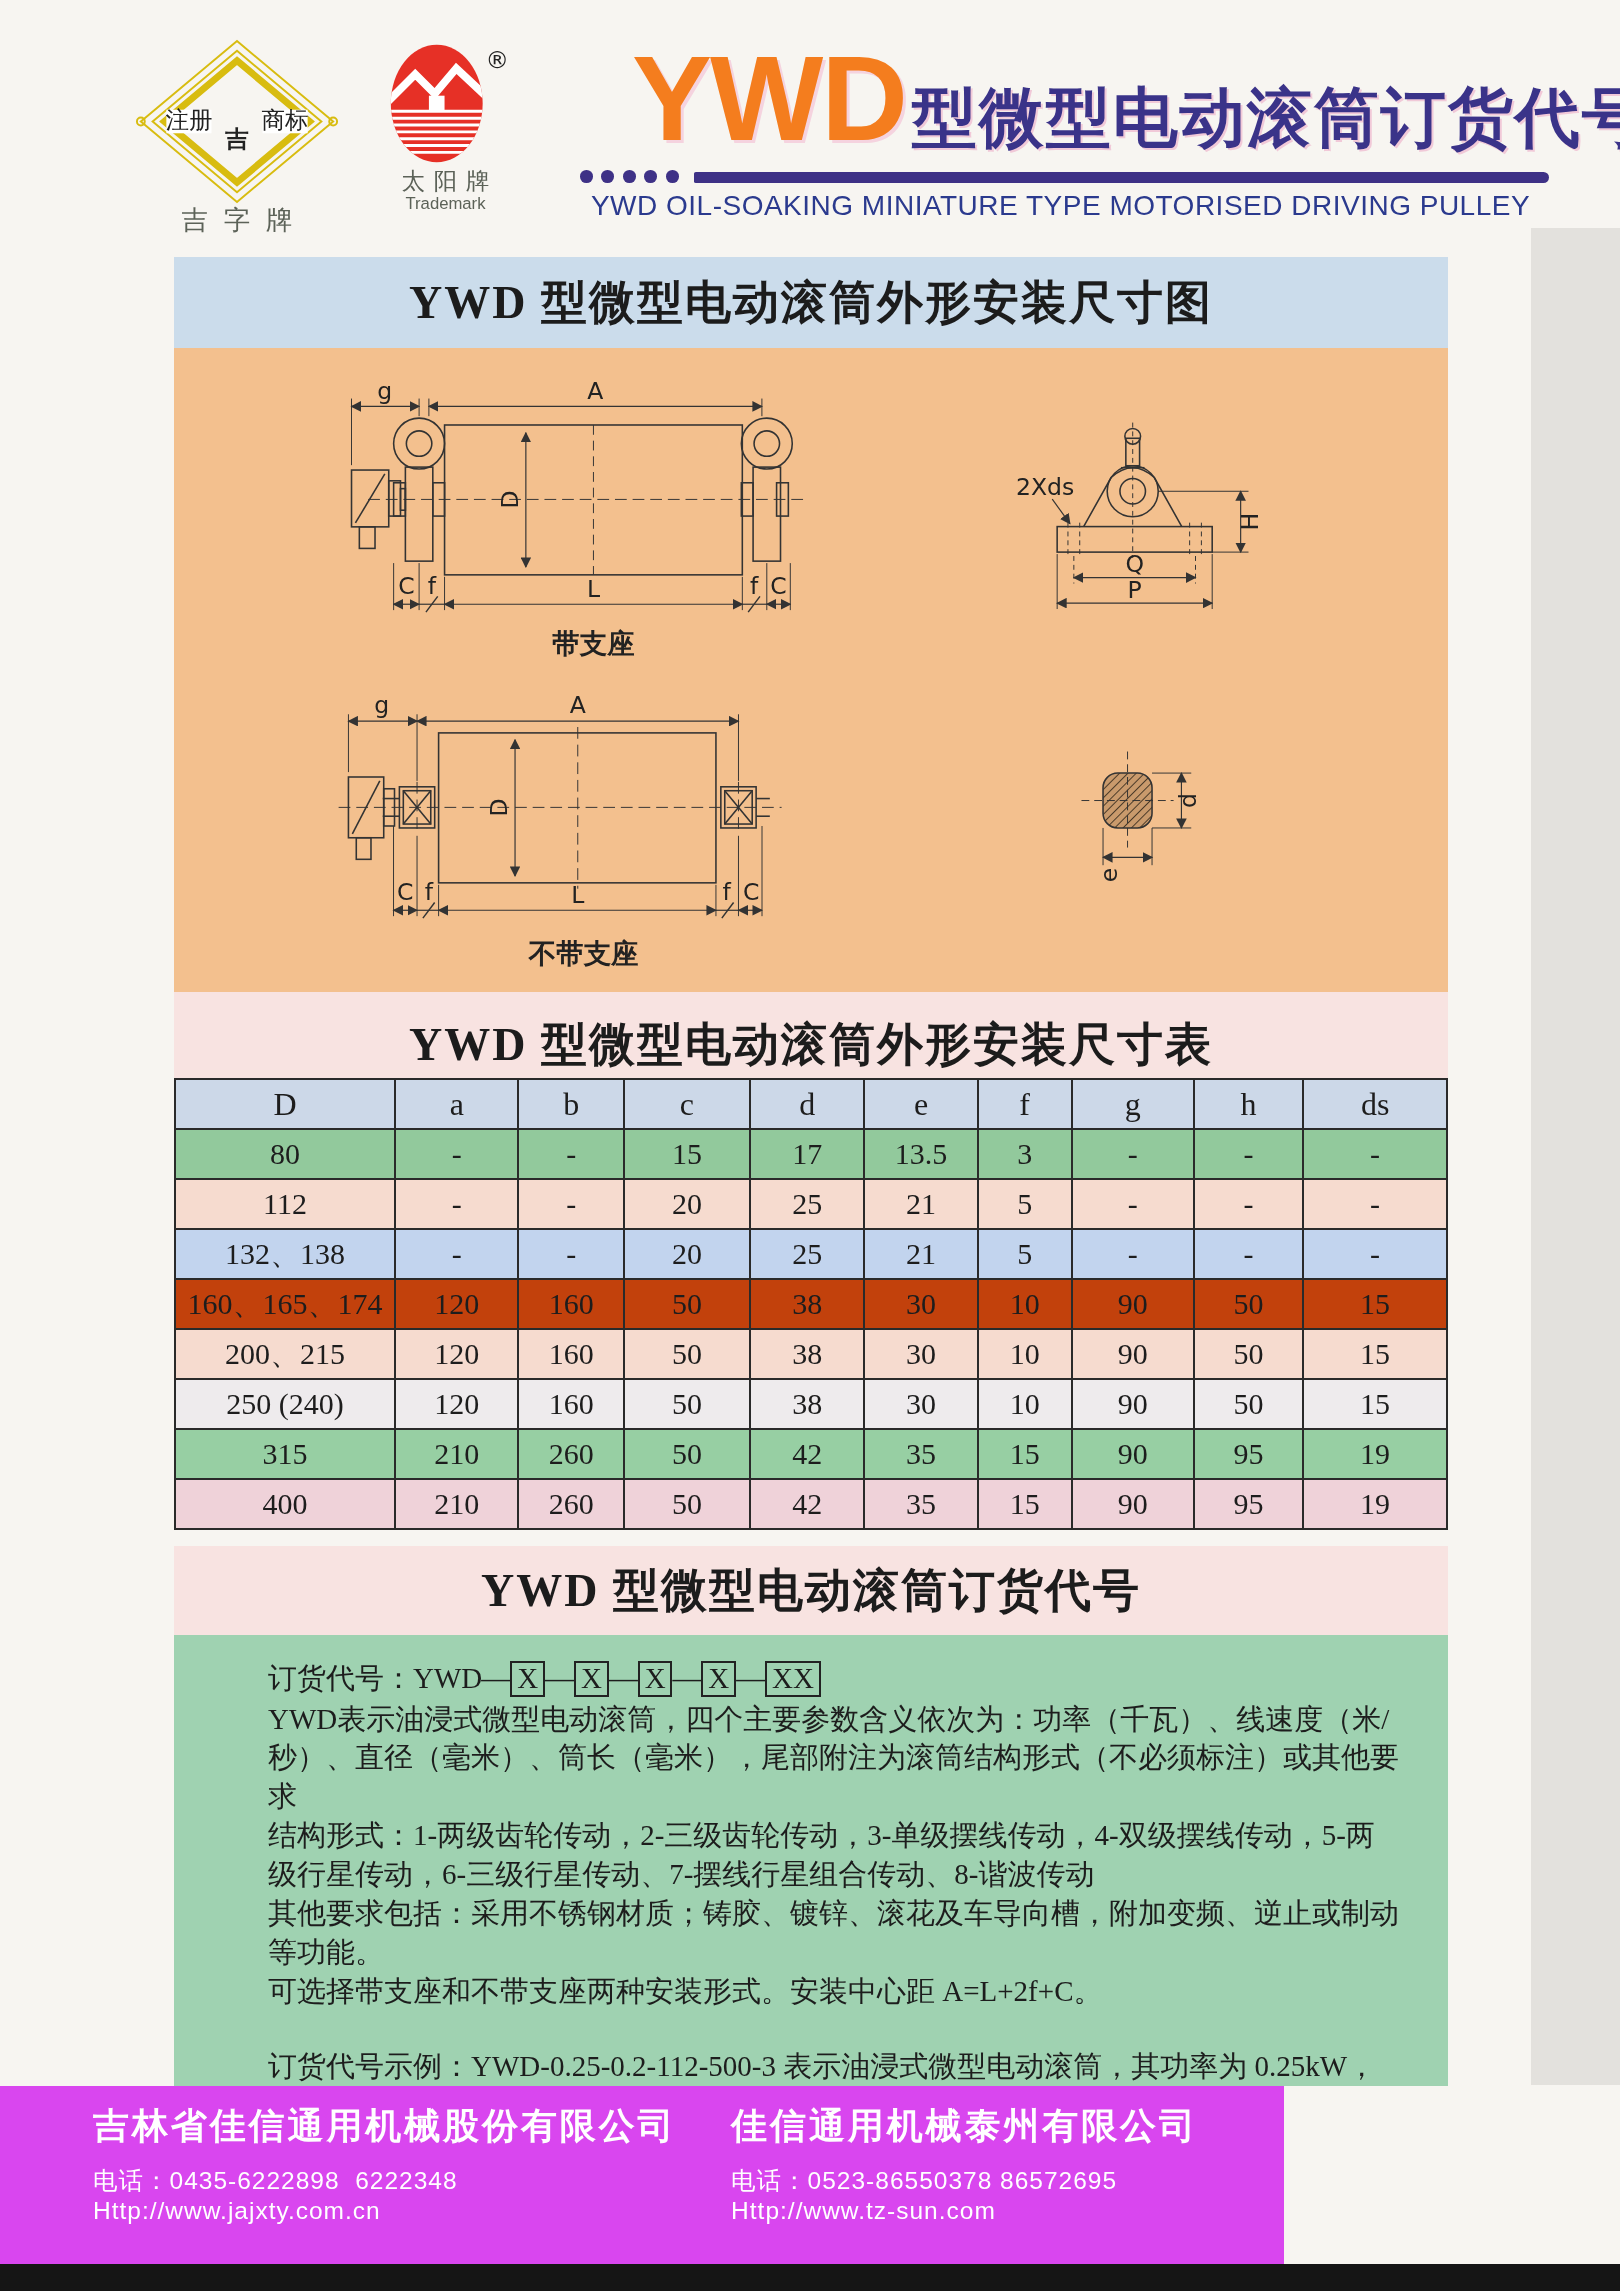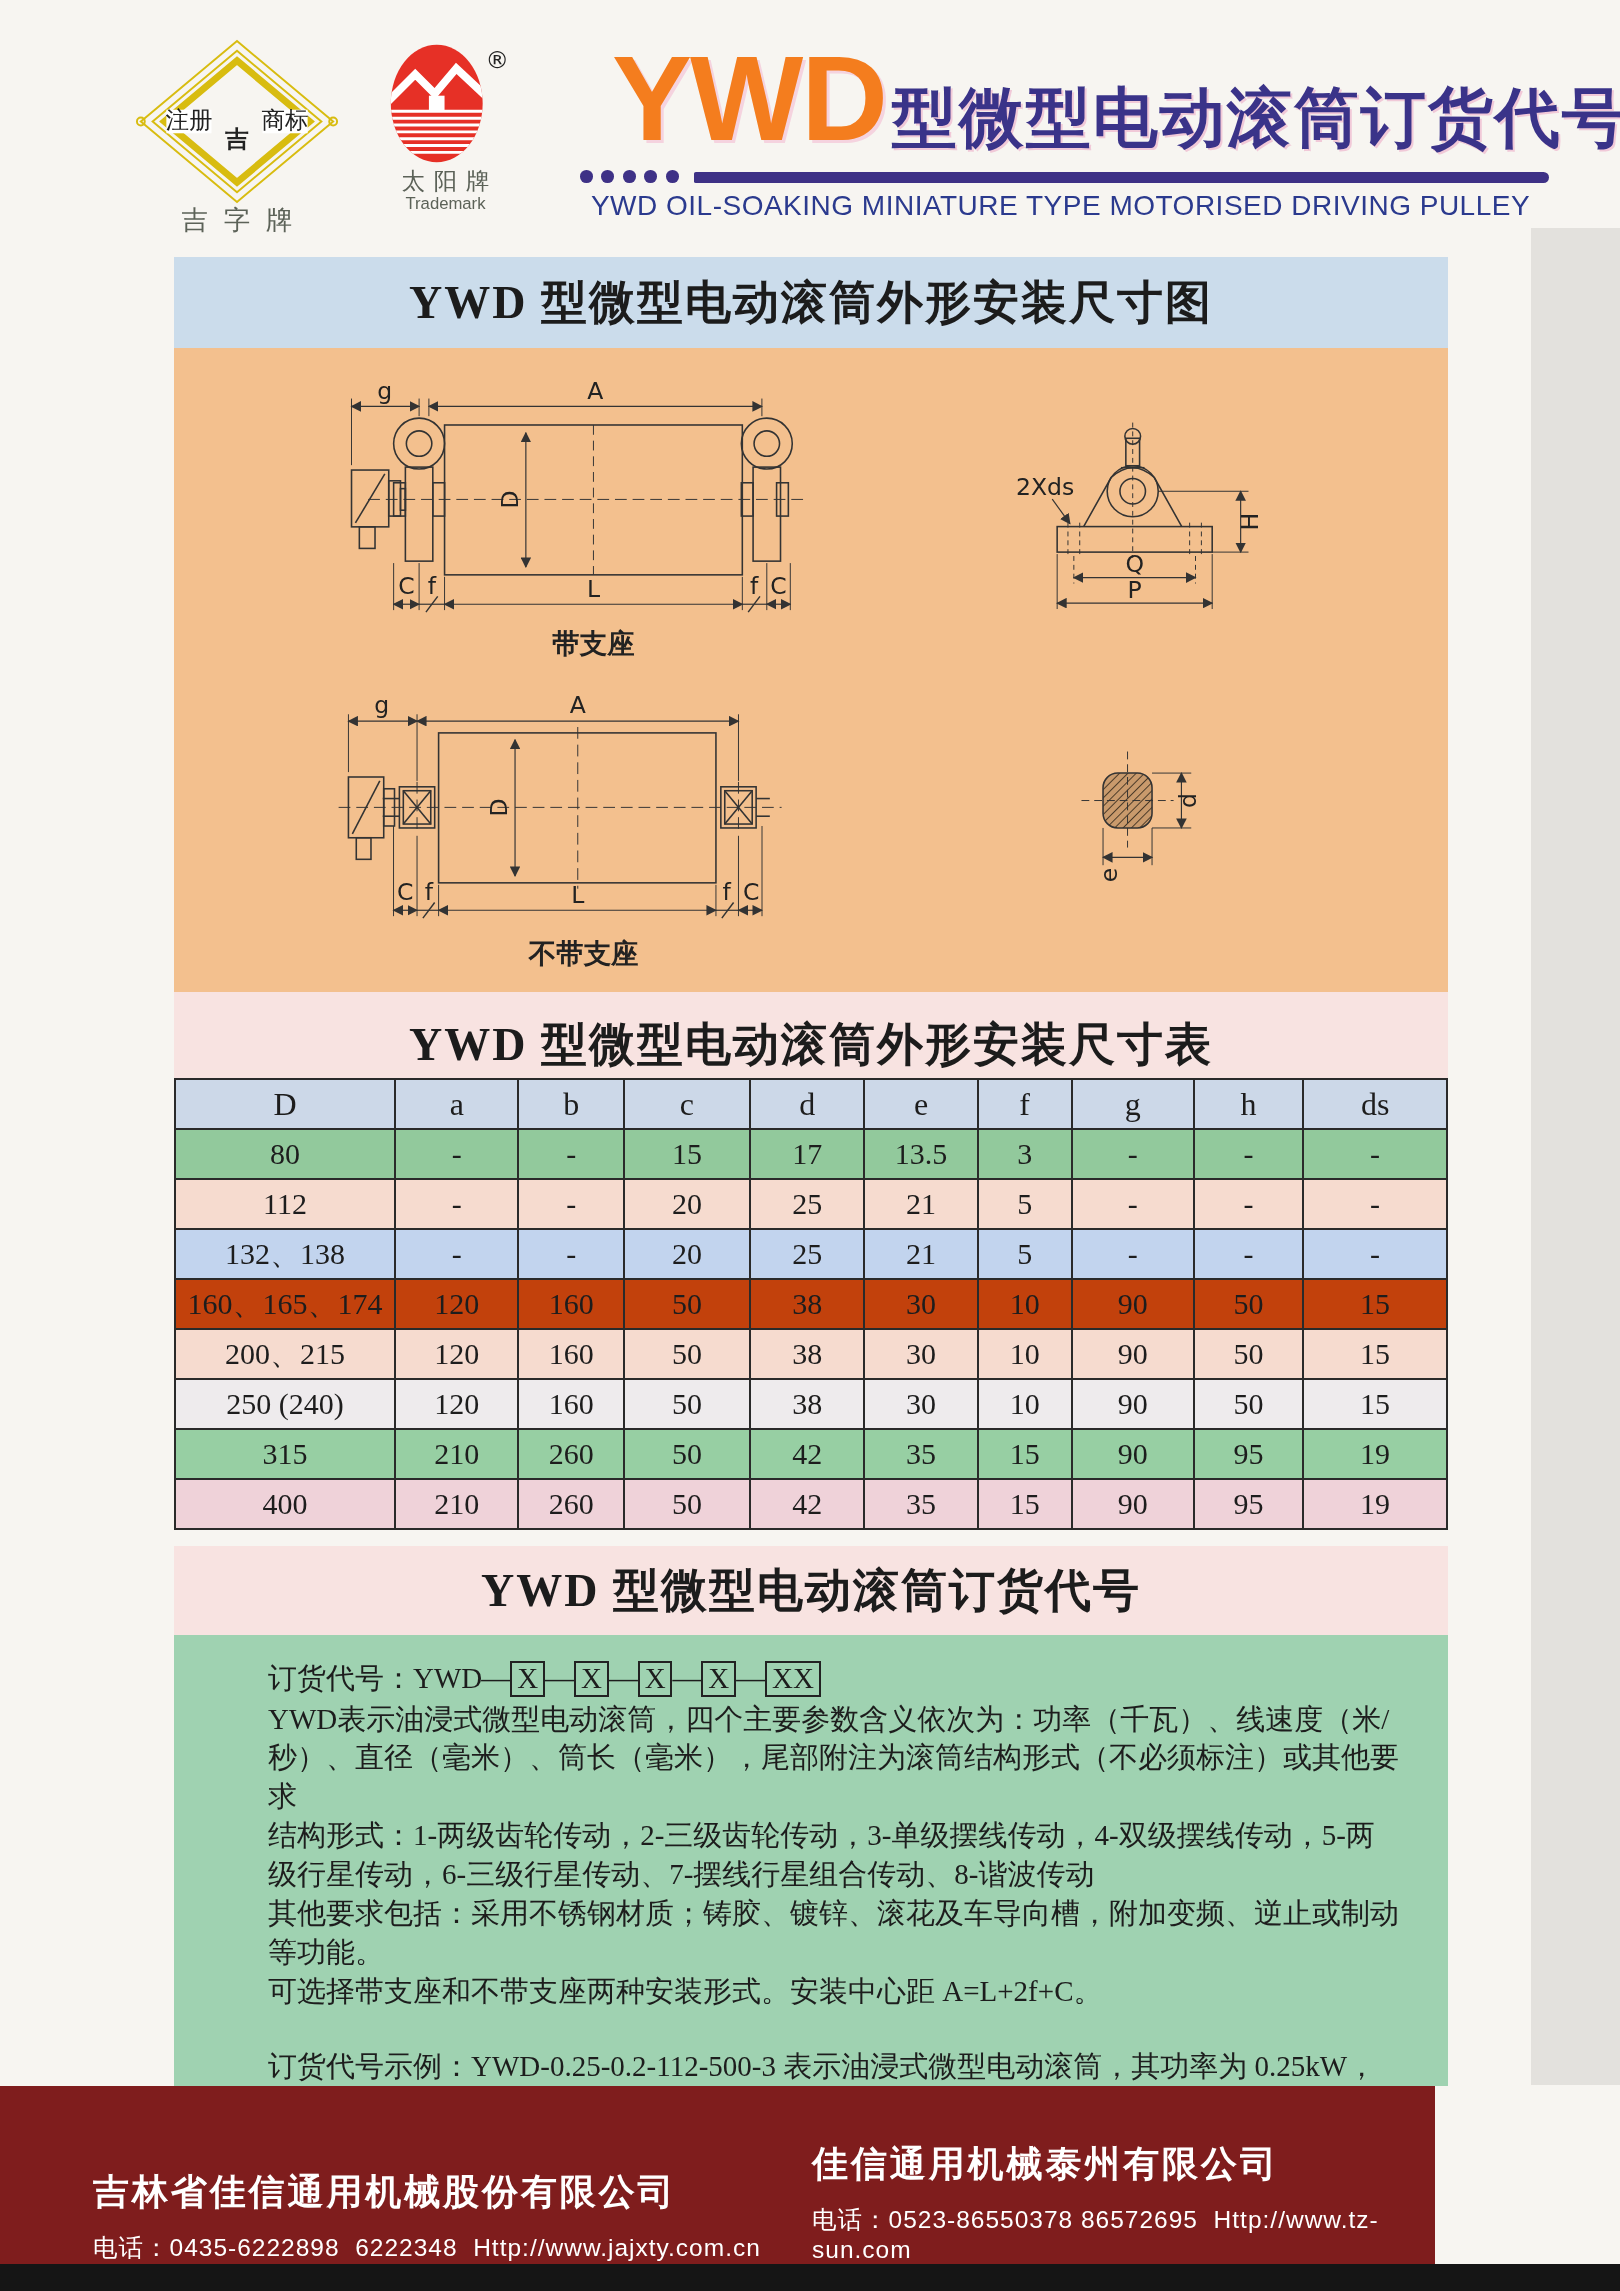--- a/index.html
+++ b/index.html
@@ -11,21 +11,21 @@
   }
   .abs{position:absolute;}
   
   .scan-strip{left:1531px;top:228px;width:89px;height:1857px;background:#e3e1dd;}
   .logo-ji{left:133px;top:37px;width:208px;height:169px;}
   .logo-caption{font-family:"Liberation Sans","DejaVu Sans",sans-serif;color:#5c6258;}
   .cap-ji{left:133px;top:202px;width:208px;text-align:center;font-size:26.5px;letter-spacing:15.7px;text-indent:15.7px;}
   .logo-sun{left:380px;top:39px;width:133px;height:129px;}
   .cap-sun{left:372px;top:165px;width:147px;text-align:center;font-size:23.5px;letter-spacing:8.8px;text-indent:8.8px;}
   .cap-sun-sub{left:372px;top:194px;width:147px;text-align:center;font-size:16.7px;letter-spacing:0;}
-  .title-row{left:612px;top:43px;width:916px;display:flex;align-items:flex-end;white-space:nowrap;}
+  .title-row{left:632px;top:43px;width:916px;display:flex;align-items:flex-end;white-space:nowrap;}
   .title-latin{
     font-family:"Liberation Sans","DejaVu Sans",sans-serif;font-weight:bold;
     font-size:120px;line-height:.92;color:#f47d1e;letter-spacing:-2px;
     text-shadow:2.9px 2.9px 0 rgba(240,150,190,.35);
   }
   .title-zh{
     font-family:"Liberation Sans","DejaVu Sans",sans-serif;font-weight:bold;
     font-size:65px;line-height:1;color:#3a3389;margin-left:5.9px;margin-bottom:3.9px;letter-spacing:2px;
     text-shadow:2px 2px 0 rgba(230,120,170,.35);
   }
@@ -62,21 +62,21 @@
   
   .order-block{left:174px;top:1635px;width:1274px;height:451px;background:#9fd2b1;
     padding:8px;box-sizing:border-box;}
   .order-inner{padding:15.7px 39px 0 86px;font-size:29px;line-height:1.34;}
   .order-inner p{margin:0;}
   .code-line{margin-bottom:2px;}
   .code-dash{margin:0 -1px;}
   .code-box{display:inline-block;border:2px solid #222;padding:0 4.9px;line-height:1.1;margin:0 1px;}
   .order-example{margin-top:37px !important;}
   
-  .footer{left:0;top:2086px;width:1435px;height:178px;background:#7f1d1d;display:flex;align-items:flex-end;}
+  .footer{left:0;top:2086px;width:1284px;height:178px;background:#d946ef;display:flex;}
   .company{padding-top:15.7px;}
   .company:first-child{margin-left:93px;width:769px;}
   .company-name{
     font-family:"Liberation Sans","DejaVu Sans",sans-serif;
     font-size:36px;font-weight:bold;color:#fff;letter-spacing:2.9px;
   }
   .company-contact{
     font-family:"Liberation Sans","DejaVu Sans",sans-serif;
     font-size:24.5px;color:#fff;margin-top:13.7px;letter-spacing:1px;white-space:pre-wrap;
   }

